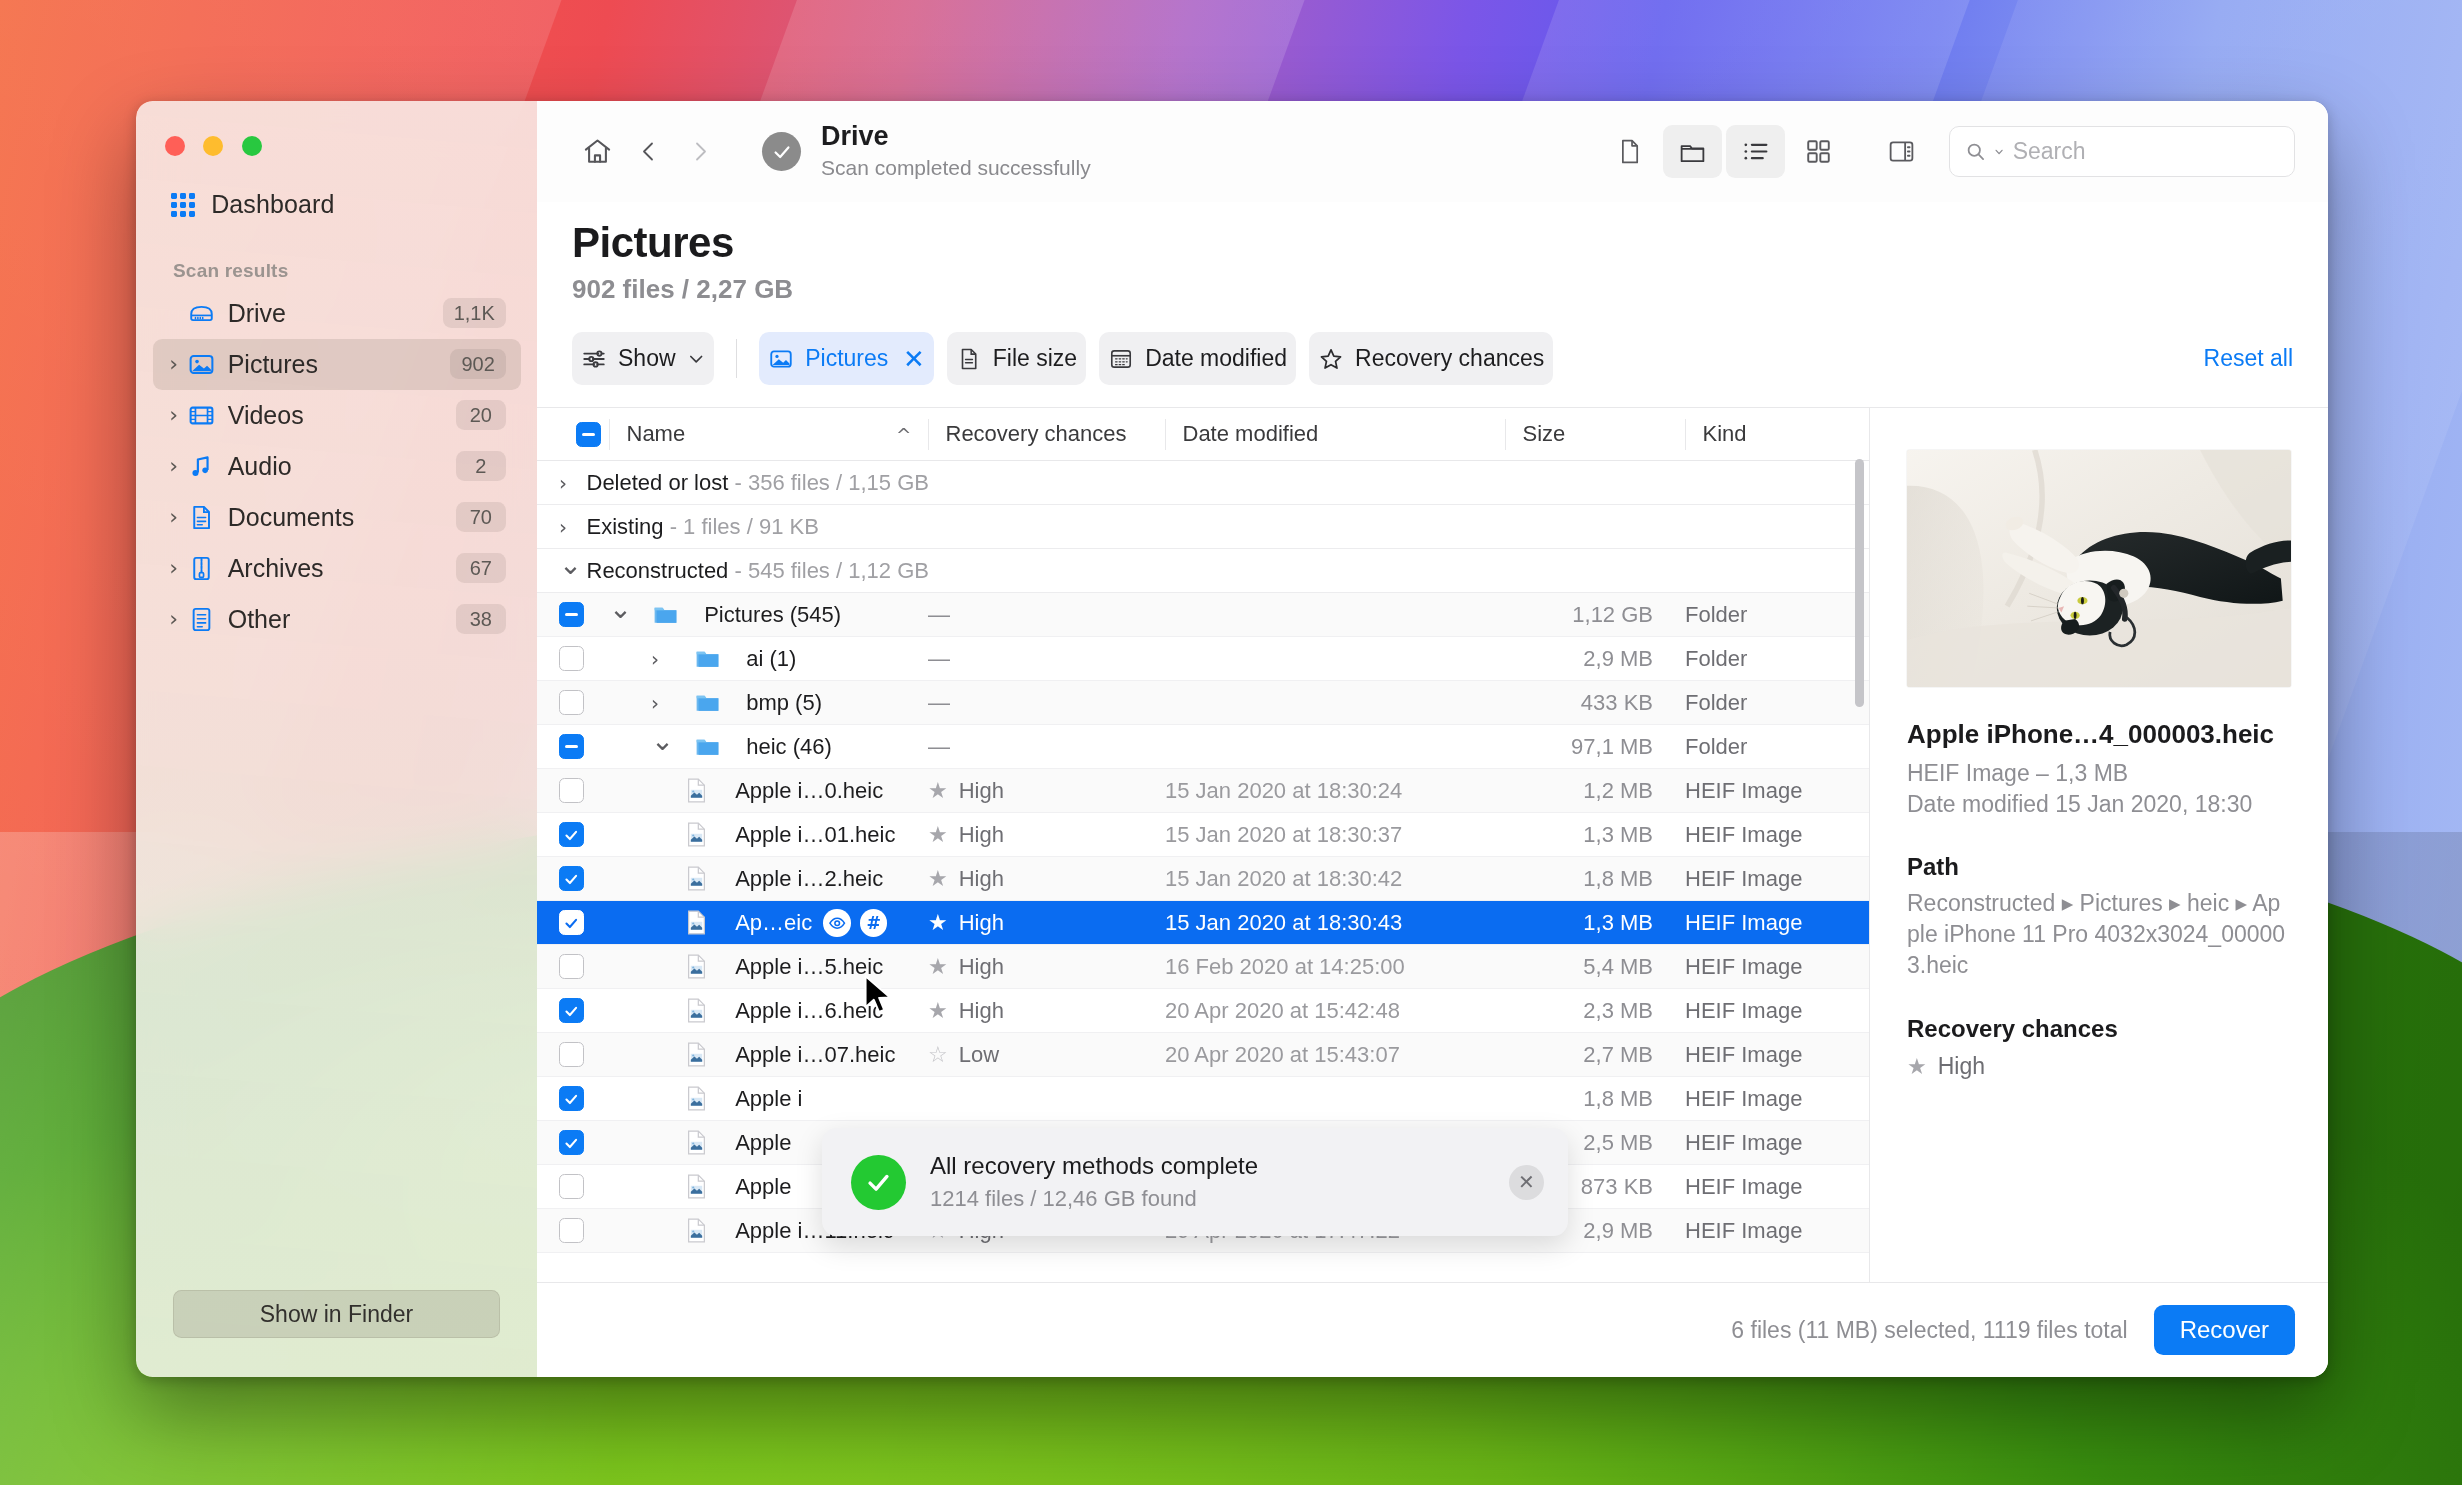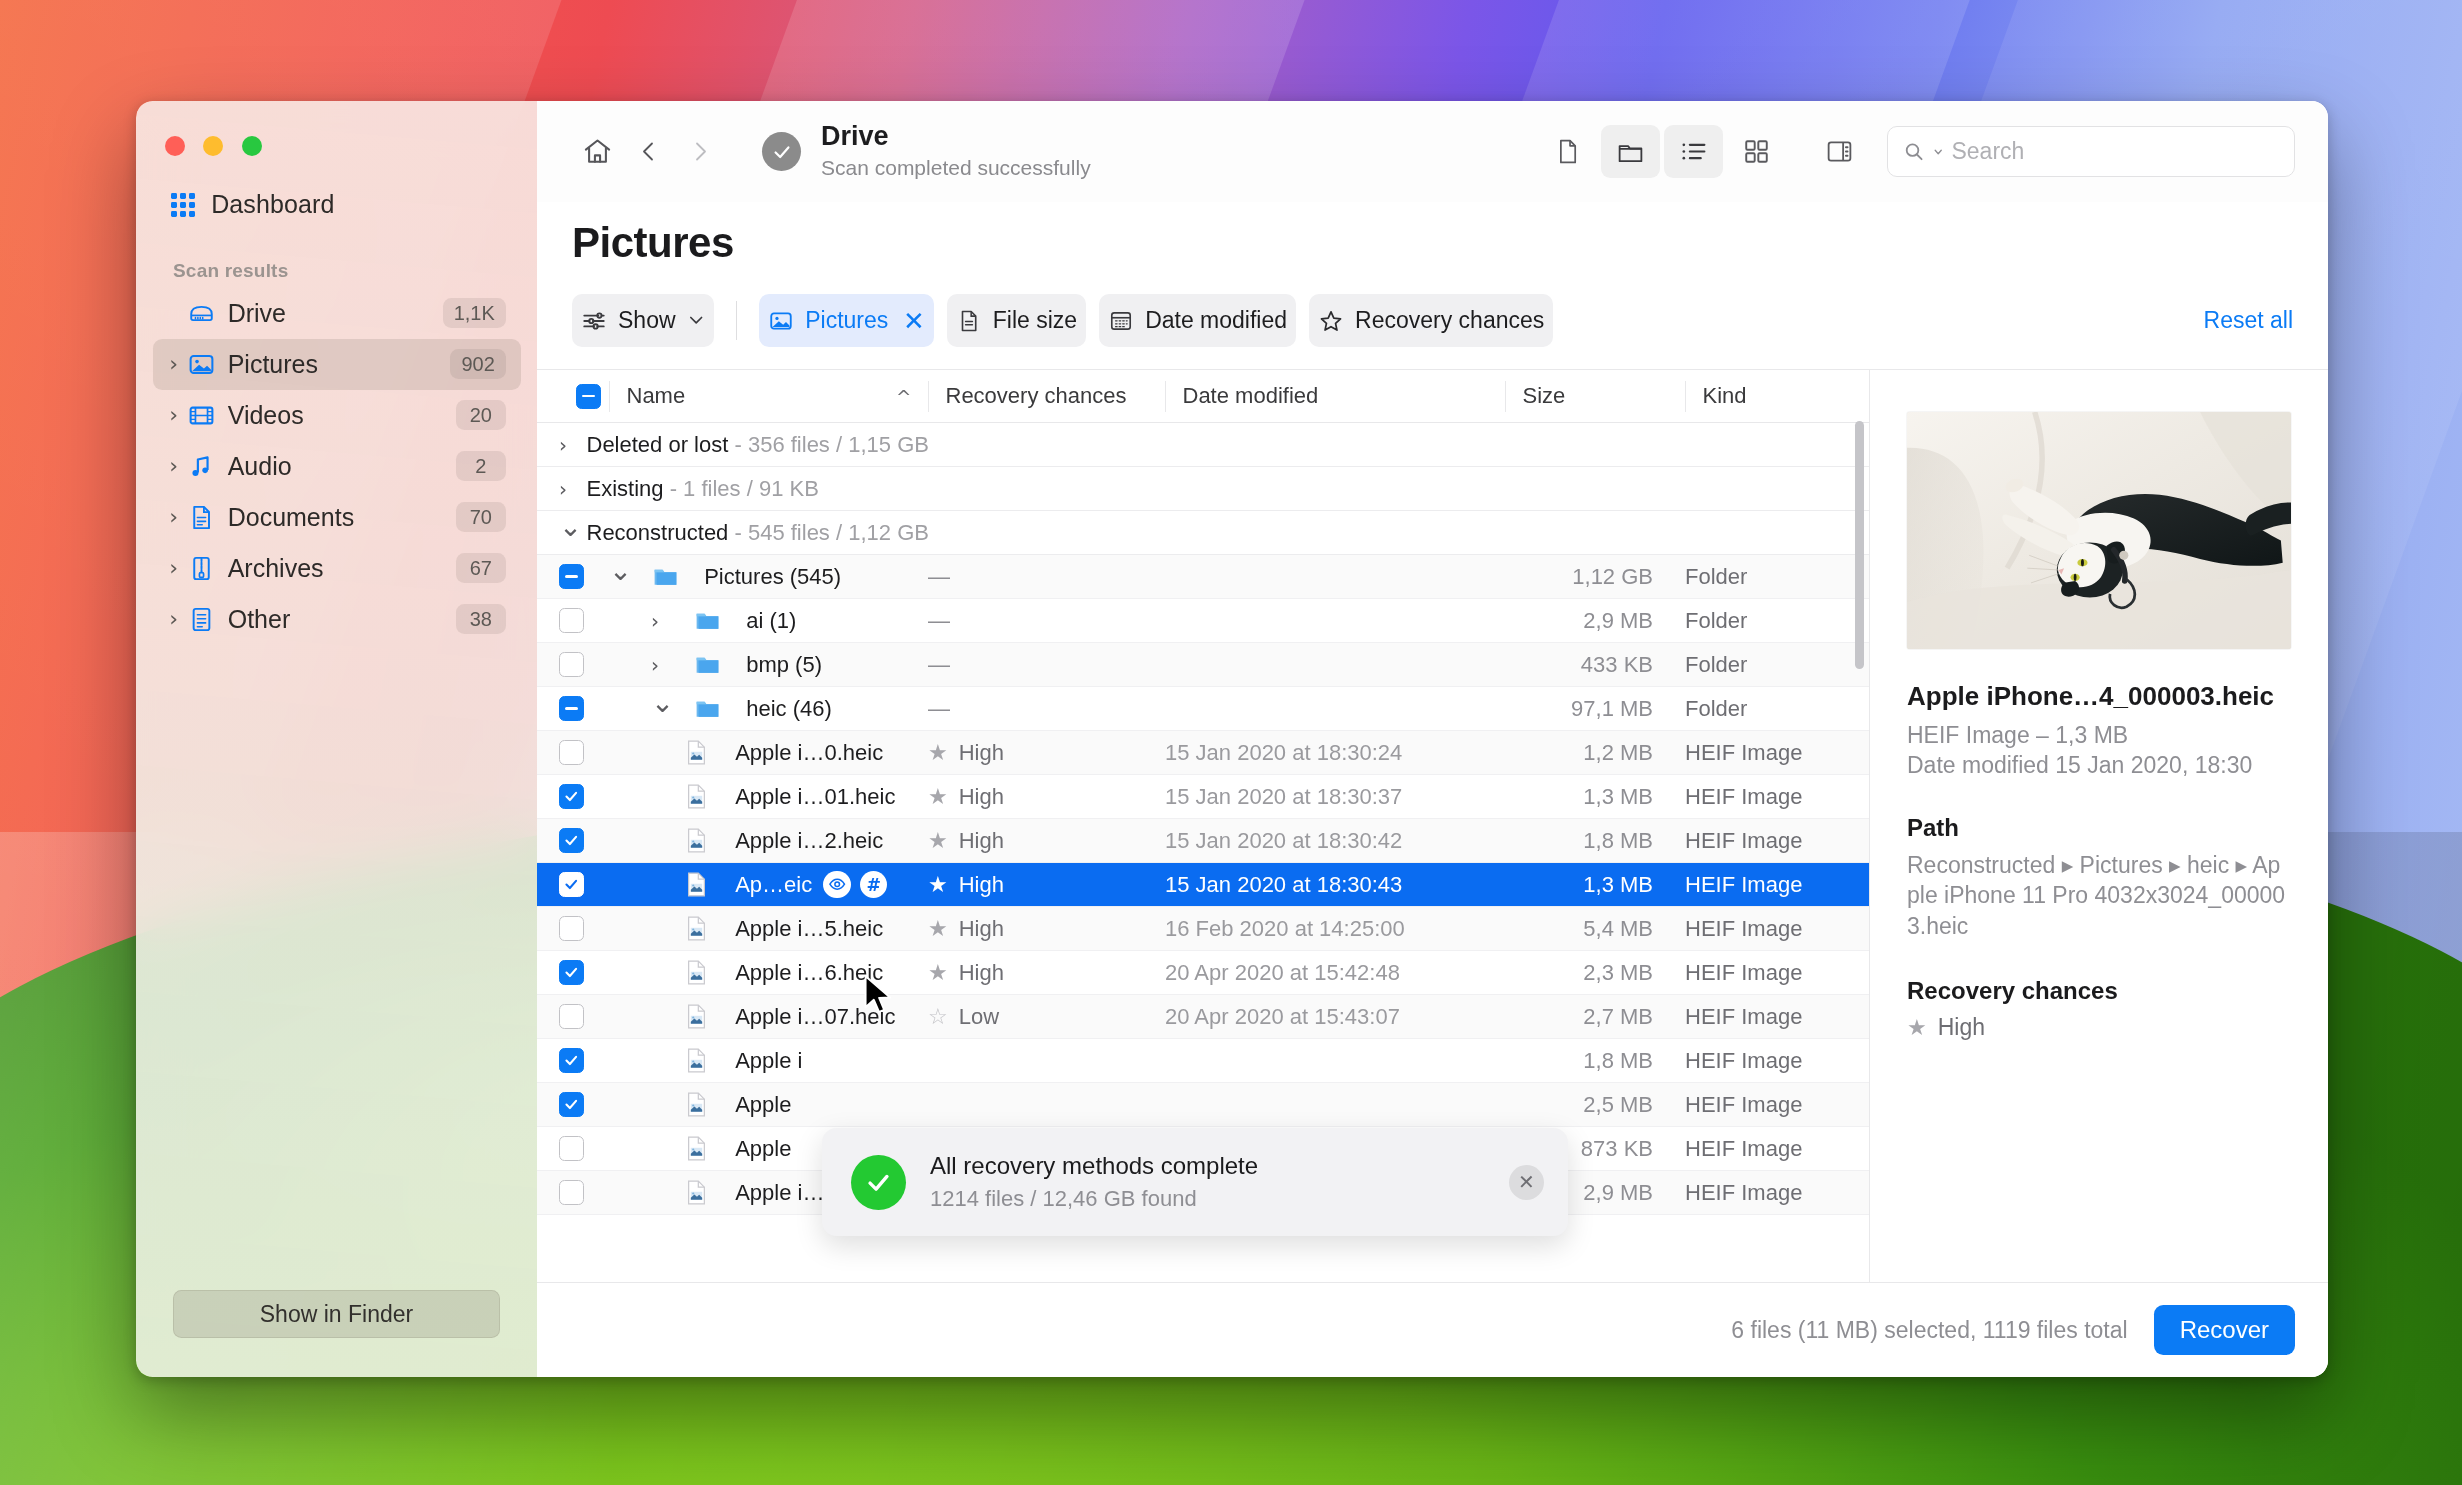--- a/index.html
+++ b/index.html
@@ -208,21 +208,21 @@
   #toolbar-sub { font-size: 21px; color: #8a8a8e; line-height: 1.3; margin-top: 1.8px; }
 
   #toolbar-right { margin-left: auto; display: flex; align-items: center; gap: 3.7px; }
   .view-btn {
     width: 59px; height: 53px; border-radius: 9.2px;
     display:flex; align-items:center; justify-content:center; cursor:pointer;
   }
   .view-btn.active { background: #efefef; }
   .vb-sep { width: 16.5px; }
   #search-box {
-    width: 408px; height: 51px;
+    width: 346px; height: 51px;
     border: 0.9px solid #e2e2e4; border-radius: 10px;
     display: flex; align-items: center; gap: 8.3px;
     padding: 0 14.7px; margin-left: 14.7px;
     background: #fff;
   }
   #search-input {
     border: none; outline: none; background: transparent;
     font-size: 23px; color: #1d1d1f; width: 100%;
     font-family: "Liberation Sans", sans-serif;
   }
@@ -640,20 +640,21 @@
           <svg width="12" height="12" viewBox="0 0 24 24" fill="none" stroke="#8e8e93" stroke-width="3" stroke-linecap="round" stroke-linejoin="round">
               <path d="M5 8l7 8 7-8"></path>
             </svg>
           <input id="search-input" type="text" placeholder="Search" style="">
         </div>
       </div>
     </div>
 
     <div id="page-head">
       <div id="page-title">Pictures</div>
+      <div id="page-sub">902 files / 2,27 GB</div>
     </div>
 
     <div id="filters">
       <div class="chip">
         <svg width="26" height="26" viewBox="0 0 24 24" fill="none" stroke="#3a3a3e" stroke-width="1.7" stroke-linecap="round">
           <path d="M3 7h13M19 7h2M3 12h5M11 12h10M3 17h9M15 17h6"></path>
           <circle cx="17" cy="7" r="2"></circle>
             <circle cx="9.5" cy="12" r="2"></circle>
             <circle cx="13.5" cy="17" r="2"></circle>
         </svg>

